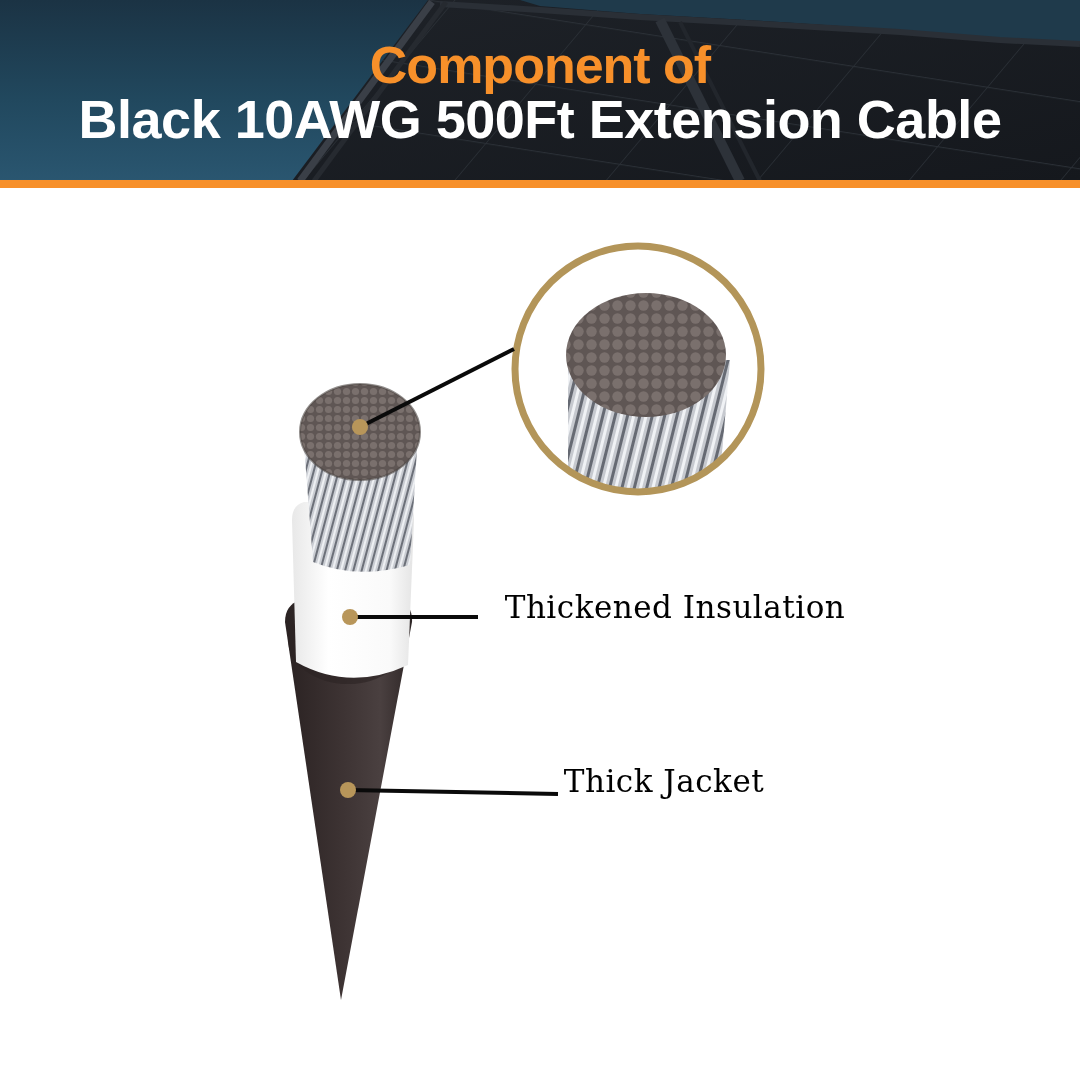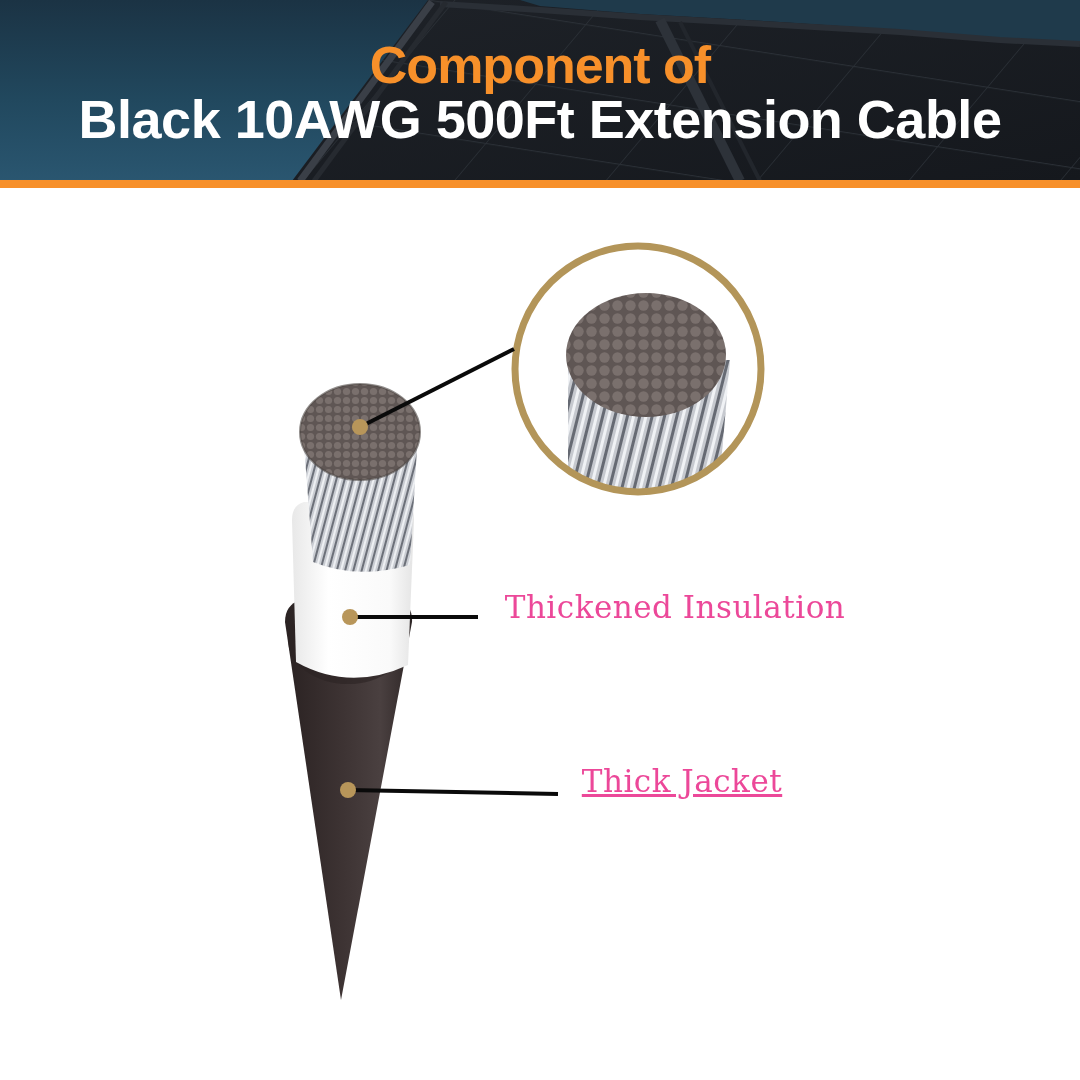--- a/index.html
+++ b/index.html
@@ -25,26 +25,26 @@
     .title-line2 {
       position: absolute; left: 0; width: 1080px; top: 88px;
       text-align: center; font-weight: bold; font-size: 54px; line-height: 62px;
       color: #ffffff; letter-spacing: -0.5px;
       font-family: "Liberation Sans", sans-serif;
     }
 
     .illustration { position: absolute; left: 0; top: 188px; width: 1080px; height: 892px; }
 
     .label {
-      position: absolute; color: #ec4899; text-align: center;
+      position: absolute; color: #000000; text-align: center;
       font-family: "DejaVu Serif", serif; font-size: 31px; line-height: 42px;
       letter-spacing: 0.5px;
     }
     .label-insulation { left: 470px; top: 586px; width: 410px; }
-    .label-jacket { left: 552px; top: 760px; width: 260px; text-decoration: underline; }
+    .label-jacket { left: 534px; top: 760px; width: 260px; }
   </style>
 </head>
 <body>
 
 <div class="banner">
   <svg class="bg" width="1080" height="181" viewBox="0 0 1080 181">
     <defs>
       <linearGradient id="roofg" x1="0" y1="0" x2="1" y2="1">
         <stop offset="0" stop-color="#1e2228"></stop>
         <stop offset="1" stop-color="#15181d"></stop>

